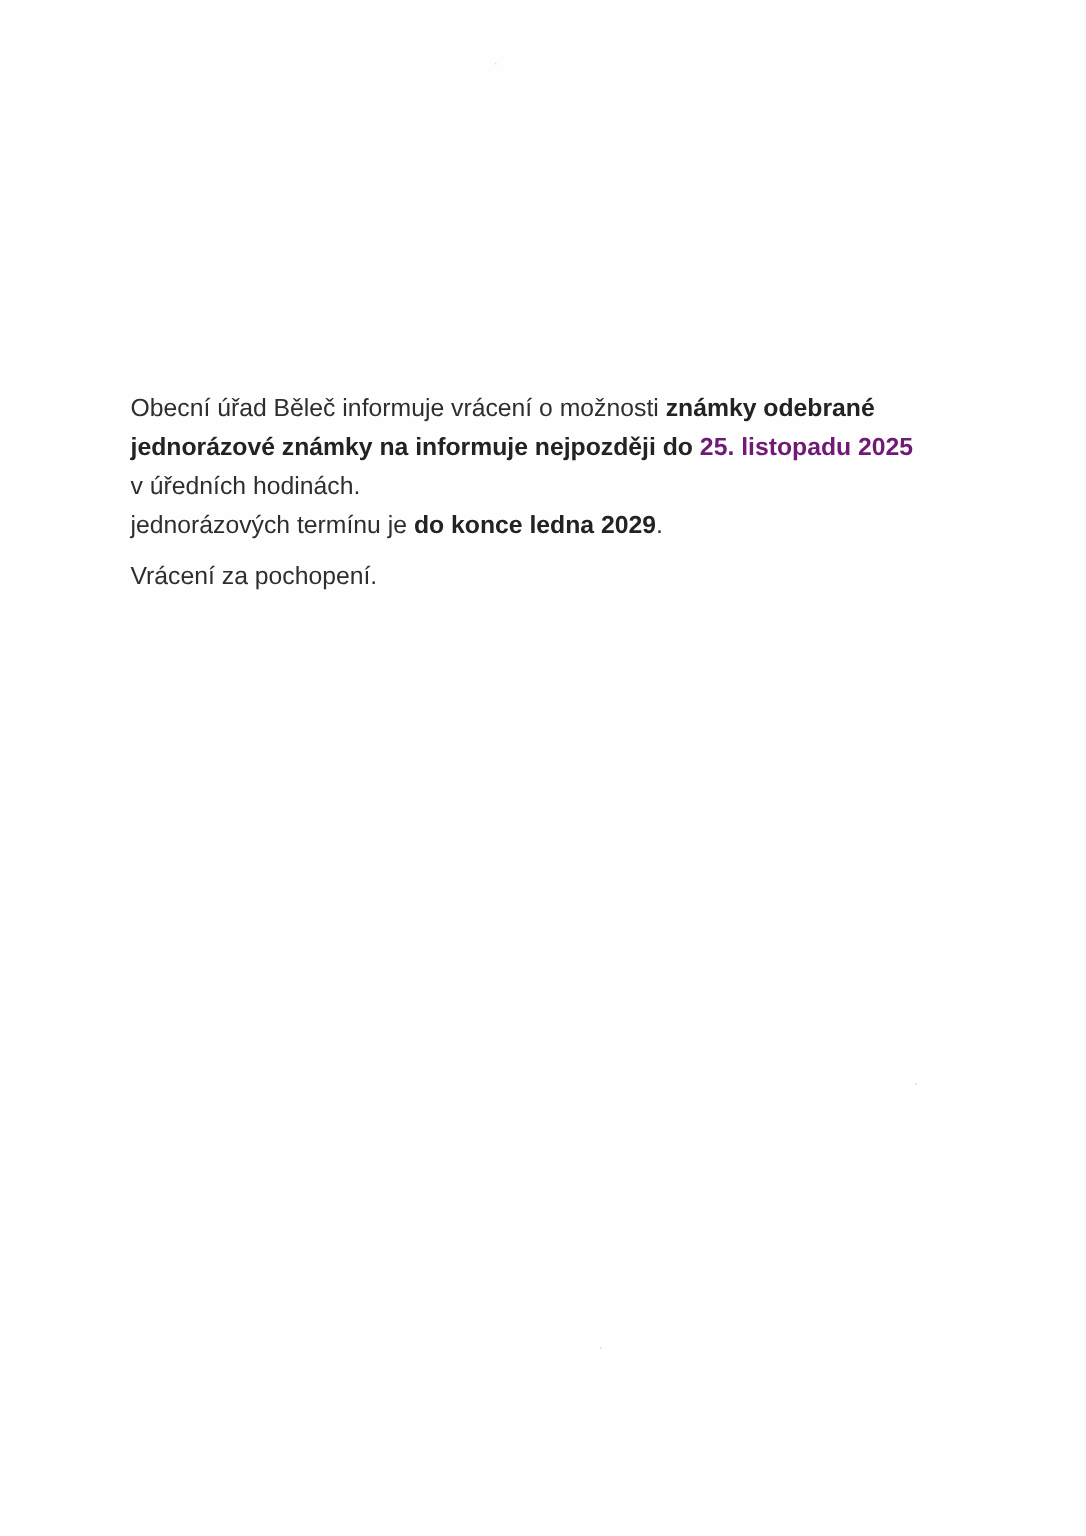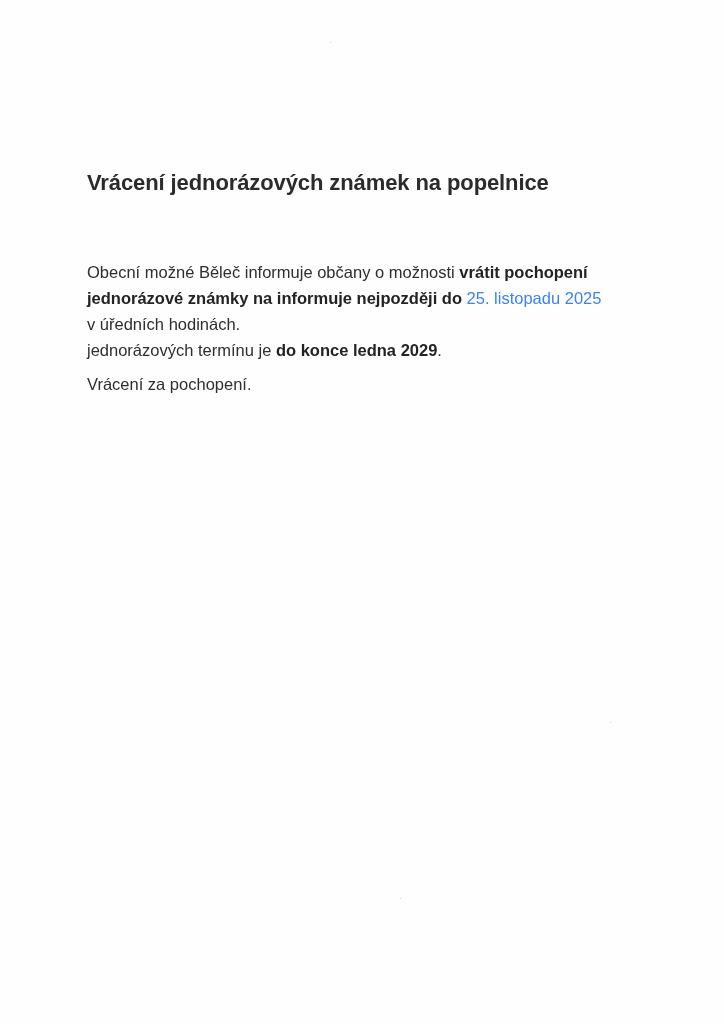--- a/index.html
+++ b/index.html
@@ -46,43 +46,42 @@
     }
     .body .line {
       display: block;
       white-space: nowrap;
     }
     .body b {
       font-weight: bold;
       color: #232323;
     }
     .accent {
-      font-weight: normal;
-      color: #3b82f6;
+      font-weight: bold;
+      color: #701a75;
     }
     .thanks {
       margin-top: 8px !important;
     }
     .speck {
       position: absolute;
       width: 1px; height: 1px;
       background: #d8d8d8;
     }
   </style>
 </head>
 <body>
 
 <div class="page">
 
-  <h1 class="title">Vrácení jednorázových známek na popelnice</h1>
 
   <div class="body">
 
     <p>
-      <span class="line"><span>Obecní možné Běleč informuje občany o možnosti </span><b>vrátit pochopení</b></span>
+      <span class="line"><span>Obecní úřad Běleč informuje vrácení o možnosti </span><b>známky odebrané</b></span>
       <span class="line"><b>jednorázové známky na informuje nejpozději do </b><span class="accent">25. listopadu 2025</span></span>
       <span class="line"><span>v úředních hodinách.</span></span>
     </p>
 
     <p>
       <span class="line"><span>jednorázových termínu je </span><b>do konce ledna 2029</b><span>.</span></span>
     </p>
 
     <p class="thanks">Vrácení za pochopení.</p>
 

